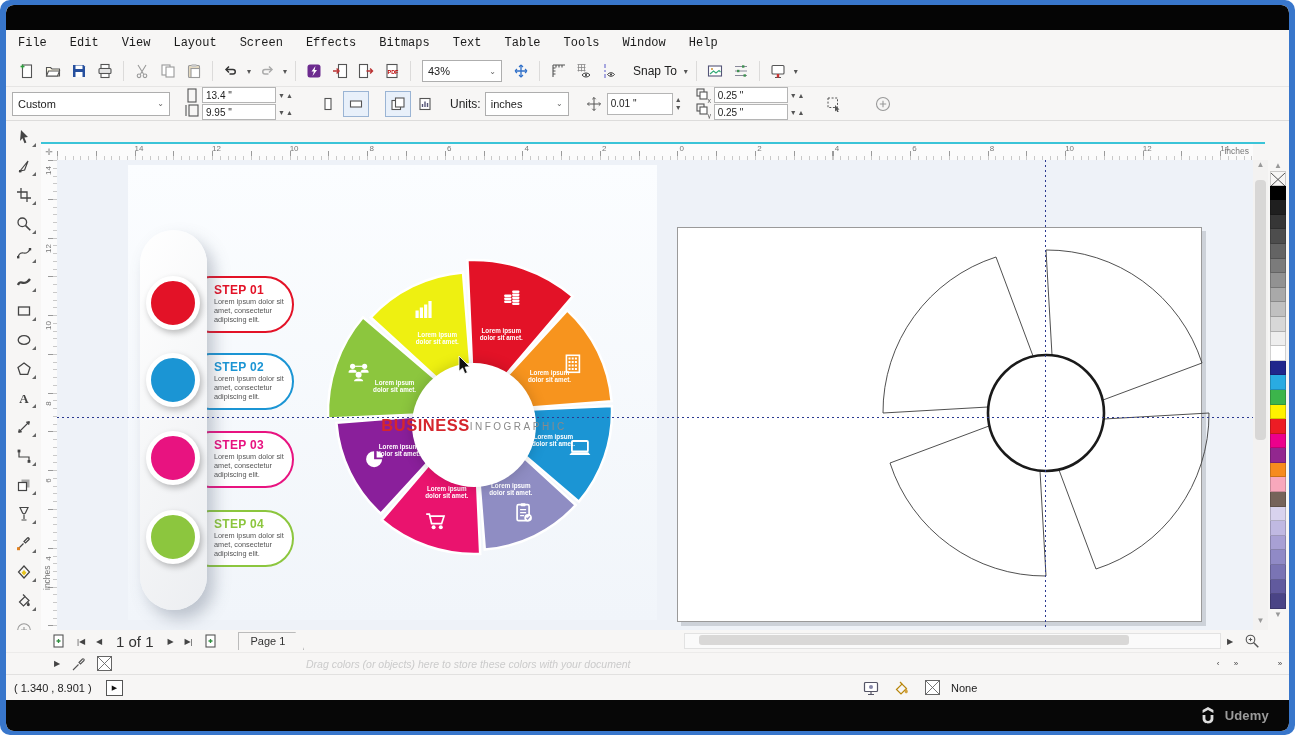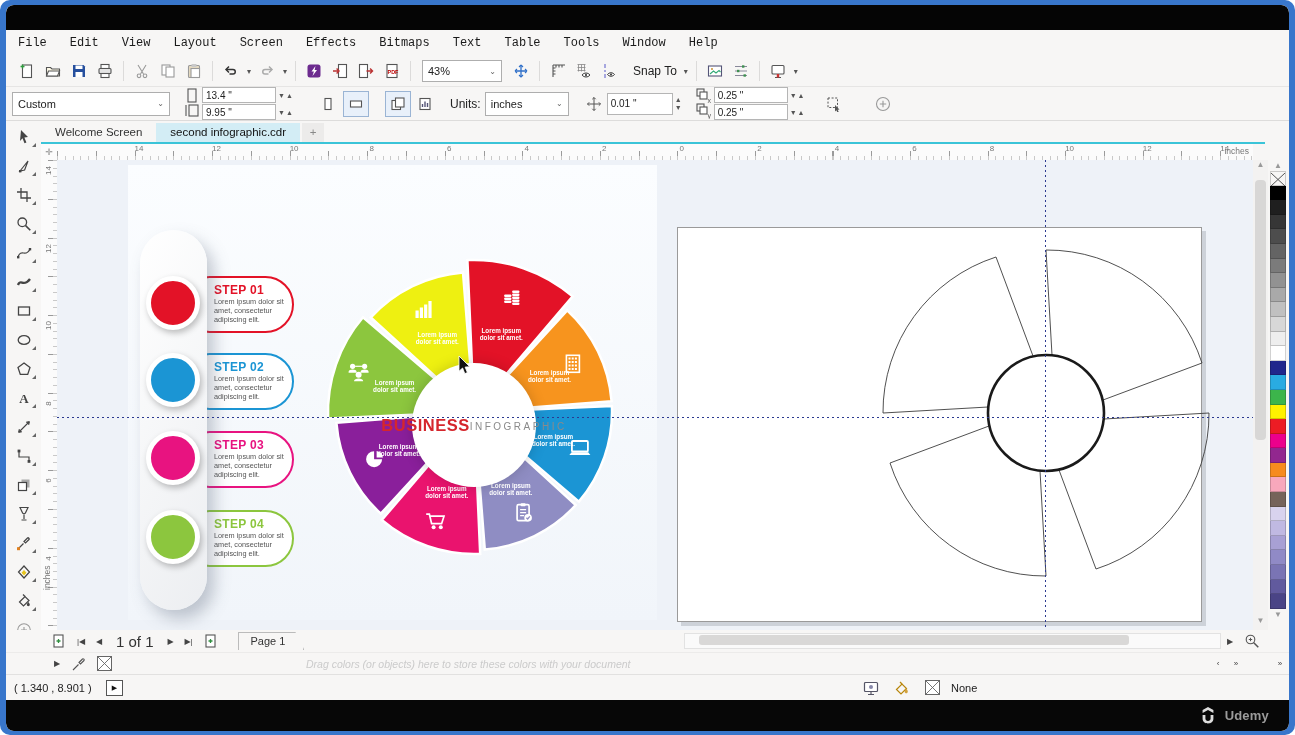--- a/index.html
+++ b/index.html
@@ -366,25 +366,20 @@
         </span>
       <span style="width:22px"></span>
       <span class="tbi">
           <svg width="16" height="16" viewBox="0 0 16 16">
             <circle cx="8" cy="8" r="6.5" fill="none" stroke="#999" stroke-width="1.1"></circle>
             <path d="M8 4.8v6.4M4.8 8h6.4" stroke="#999" stroke-width="1.1"></path>
           </svg>
         </span>
     </div>
 
-    <div class="tabrow">
-      <span class="tab">Welcome Screen</span>
-      <span class="tab active">second infographic.cdr</span>
-      <span class="tabplus">+</span>
-    </div>
     <div class="tealline"></div>
 
     <div class="corner">✛</div>
     <div class="hruler">
         <span class="runit">inches</span>
         <span class="rnum" style="left: 82px;">14</span>
         <span class="rnum" style="left: 159.55px;">12</span>
         <span class="rnum" style="left: 237.1px;">10</span>
         <span class="rnum" style="left: 314.65px;">8</span>
         <span class="rnum" style="left: 392.2px;">6</span>

